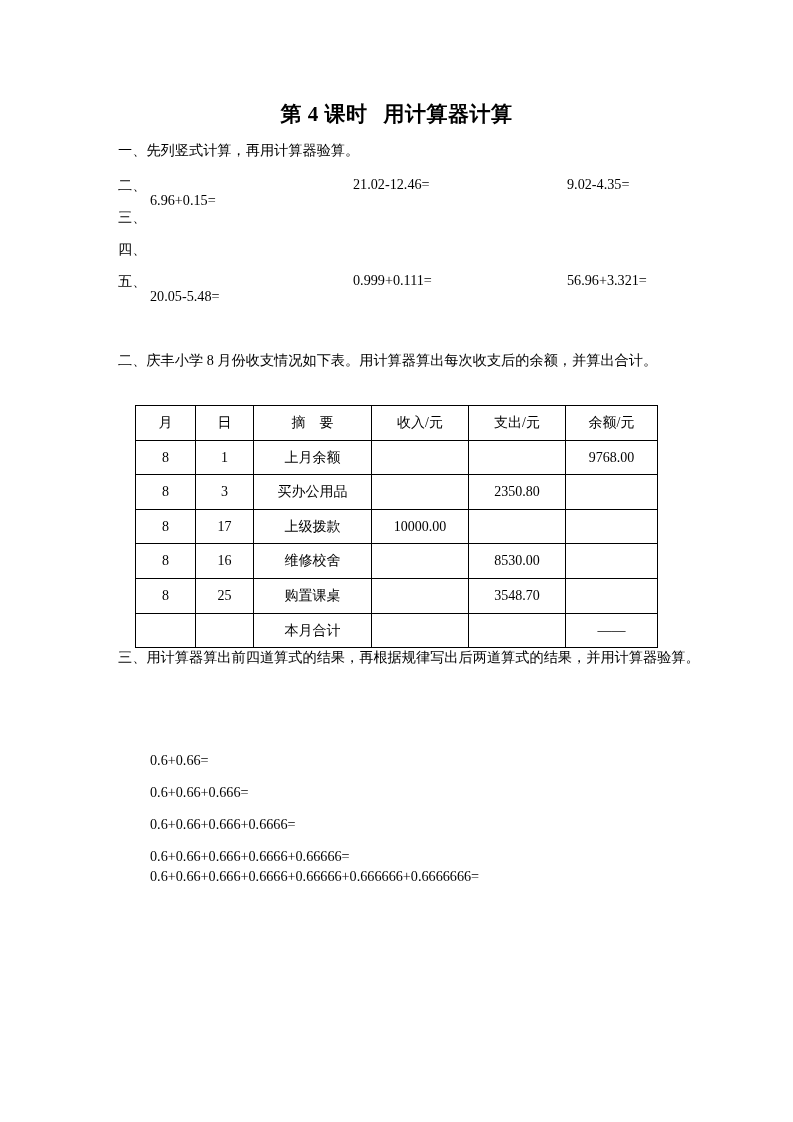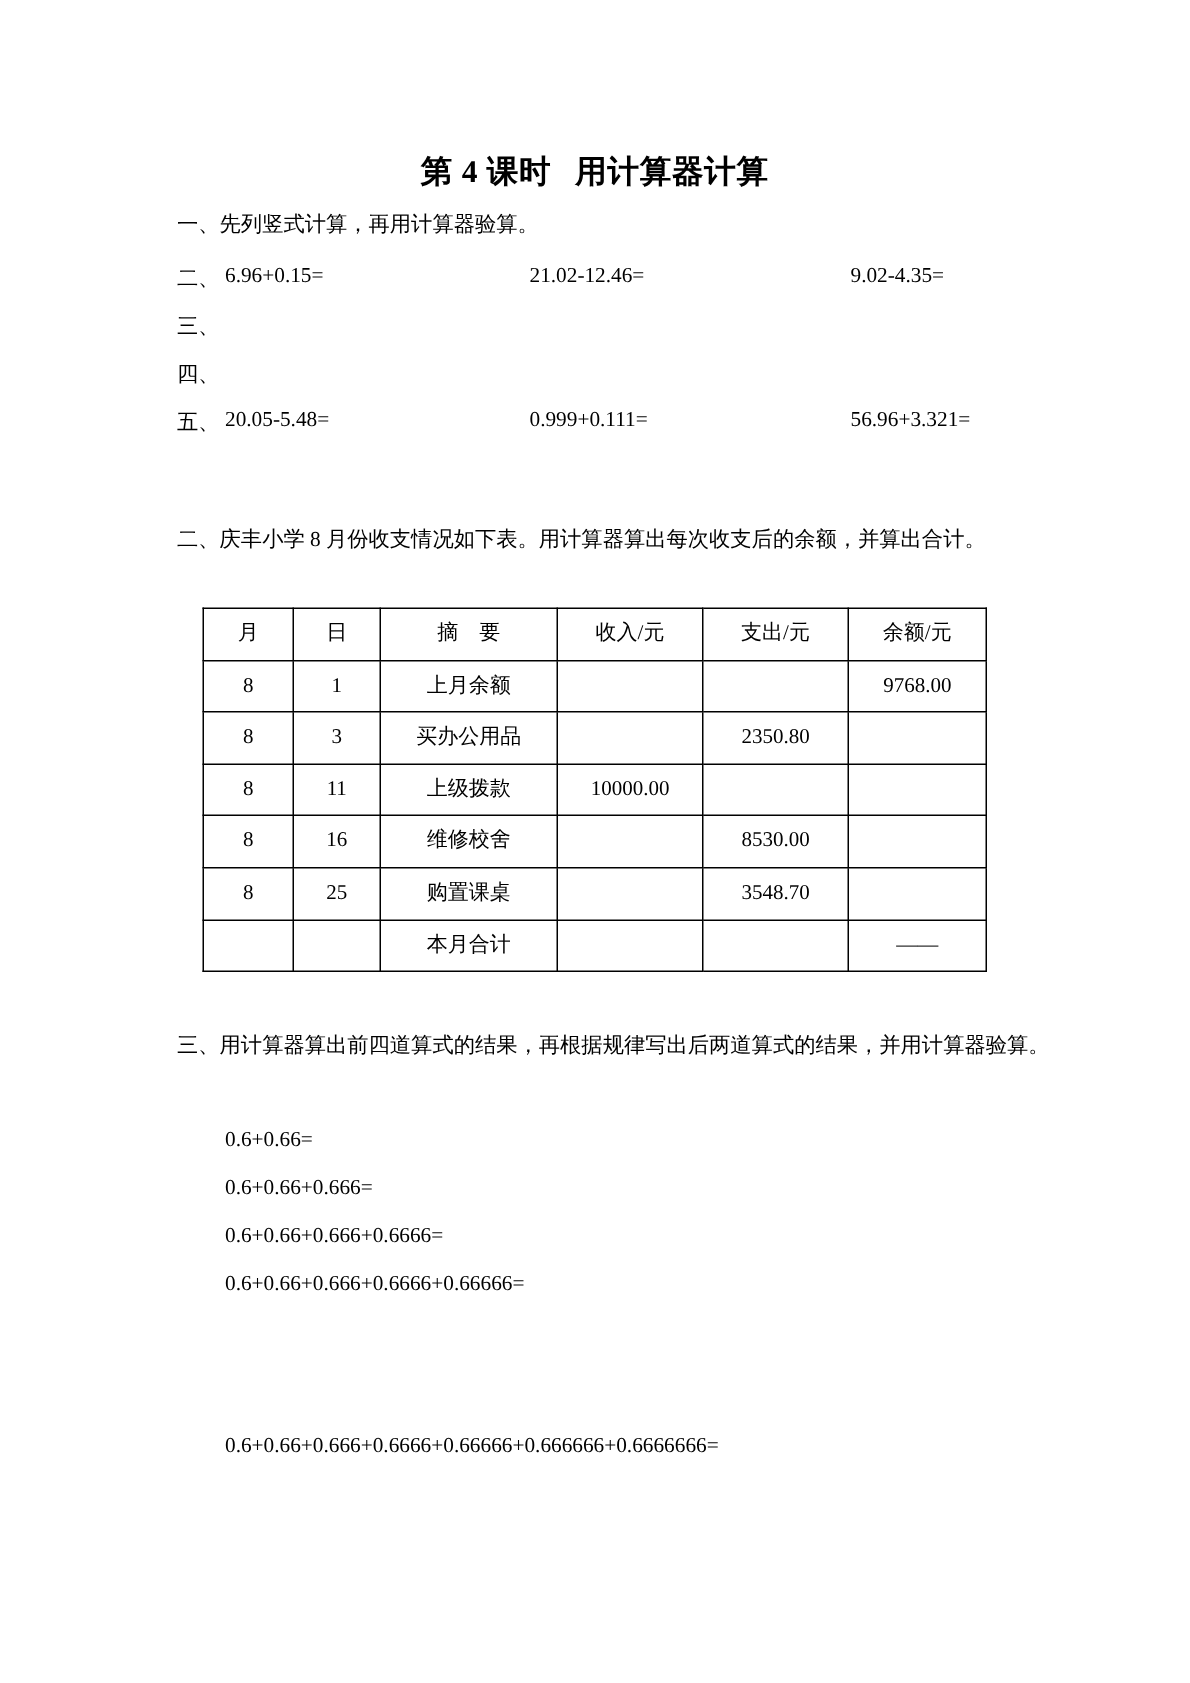--- a/index.html
+++ b/index.html
@@ -60,21 +60,21 @@
     left: 118px;
     width: 600px;
     height: 22px;
     font-size: 14.2px;
   }
   .eq-label {
     position: absolute;
     left: 0;
     top: 0;
   }
-  .eq-c1 { position: absolute; left: 32px;  top: 0; }
+  .eq-c1 { position: absolute; left: 32px;  top: 16px; }
   .eq-c2 { position: absolute; left: 235px; top: 0; }
   .eq-c3 { position: absolute; left: 449px; top: 0; }
 
   
   .ledger {
     position: absolute;
     left: 135px;
     top: 405px;
     width: 522px;
     border-collapse: collapse;
@@ -181,21 +181,21 @@
       <tr>
         <td>8</td>
         <td>3</td>
         <td>买办公用品</td>
         <td></td>
         <td>2350.80</td>
         <td></td>
       </tr>
       <tr>
         <td>8</td>
-        <td>11</td>
+        <td>17</td>
         <td>上级拨款</td>
         <td>10000.00</td>
         <td></td>
         <td></td>
       </tr>
       <tr>
         <td>8</td>
         <td>16</td>
         <td>维修校舍</td>
         <td></td>
@@ -214,23 +214,23 @@
         <td></td>
         <td></td>
         <td>本月合计</td>
         <td></td>
         <td></td>
         <td>——</td>
       </tr>
     </tbody>
   </table>
 
-  <div class="sec-wrap" style="top:684px;">
+  <div class="sec-wrap" style="top:644px;">
     <span>三、</span><span>用计算器算出前四道算式的结果，再根据规律写出后两道算式的结果，并用计算器验算。</span>
   </div>
 
   <div class="eq-list-item" style="top:712px;">0.6+0.66=</div>
   <div class="eq-list-item" style="top:744px;">0.6+0.66+0.666=</div>
   <div class="eq-list-item" style="top:776px;font-family:Liberation Serif, serif;">0.6+0.66+0.666+0.6666=</div>
   <div class="eq-list-item" style="top:808px;">0.6+0.66+0.666+0.6666+0.66666=</div>
-  <div class="eq-list-item" style="top:916px;">0.6+0.66+0.666+0.6666+0.66666+0.666666+0.6666666=</div>
+  <div class="eq-list-item" style="top:828px;">0.6+0.66+0.666+0.6666+0.66666+0.666666+0.6666666=</div>
 
 </div>
 
 </body></html>

